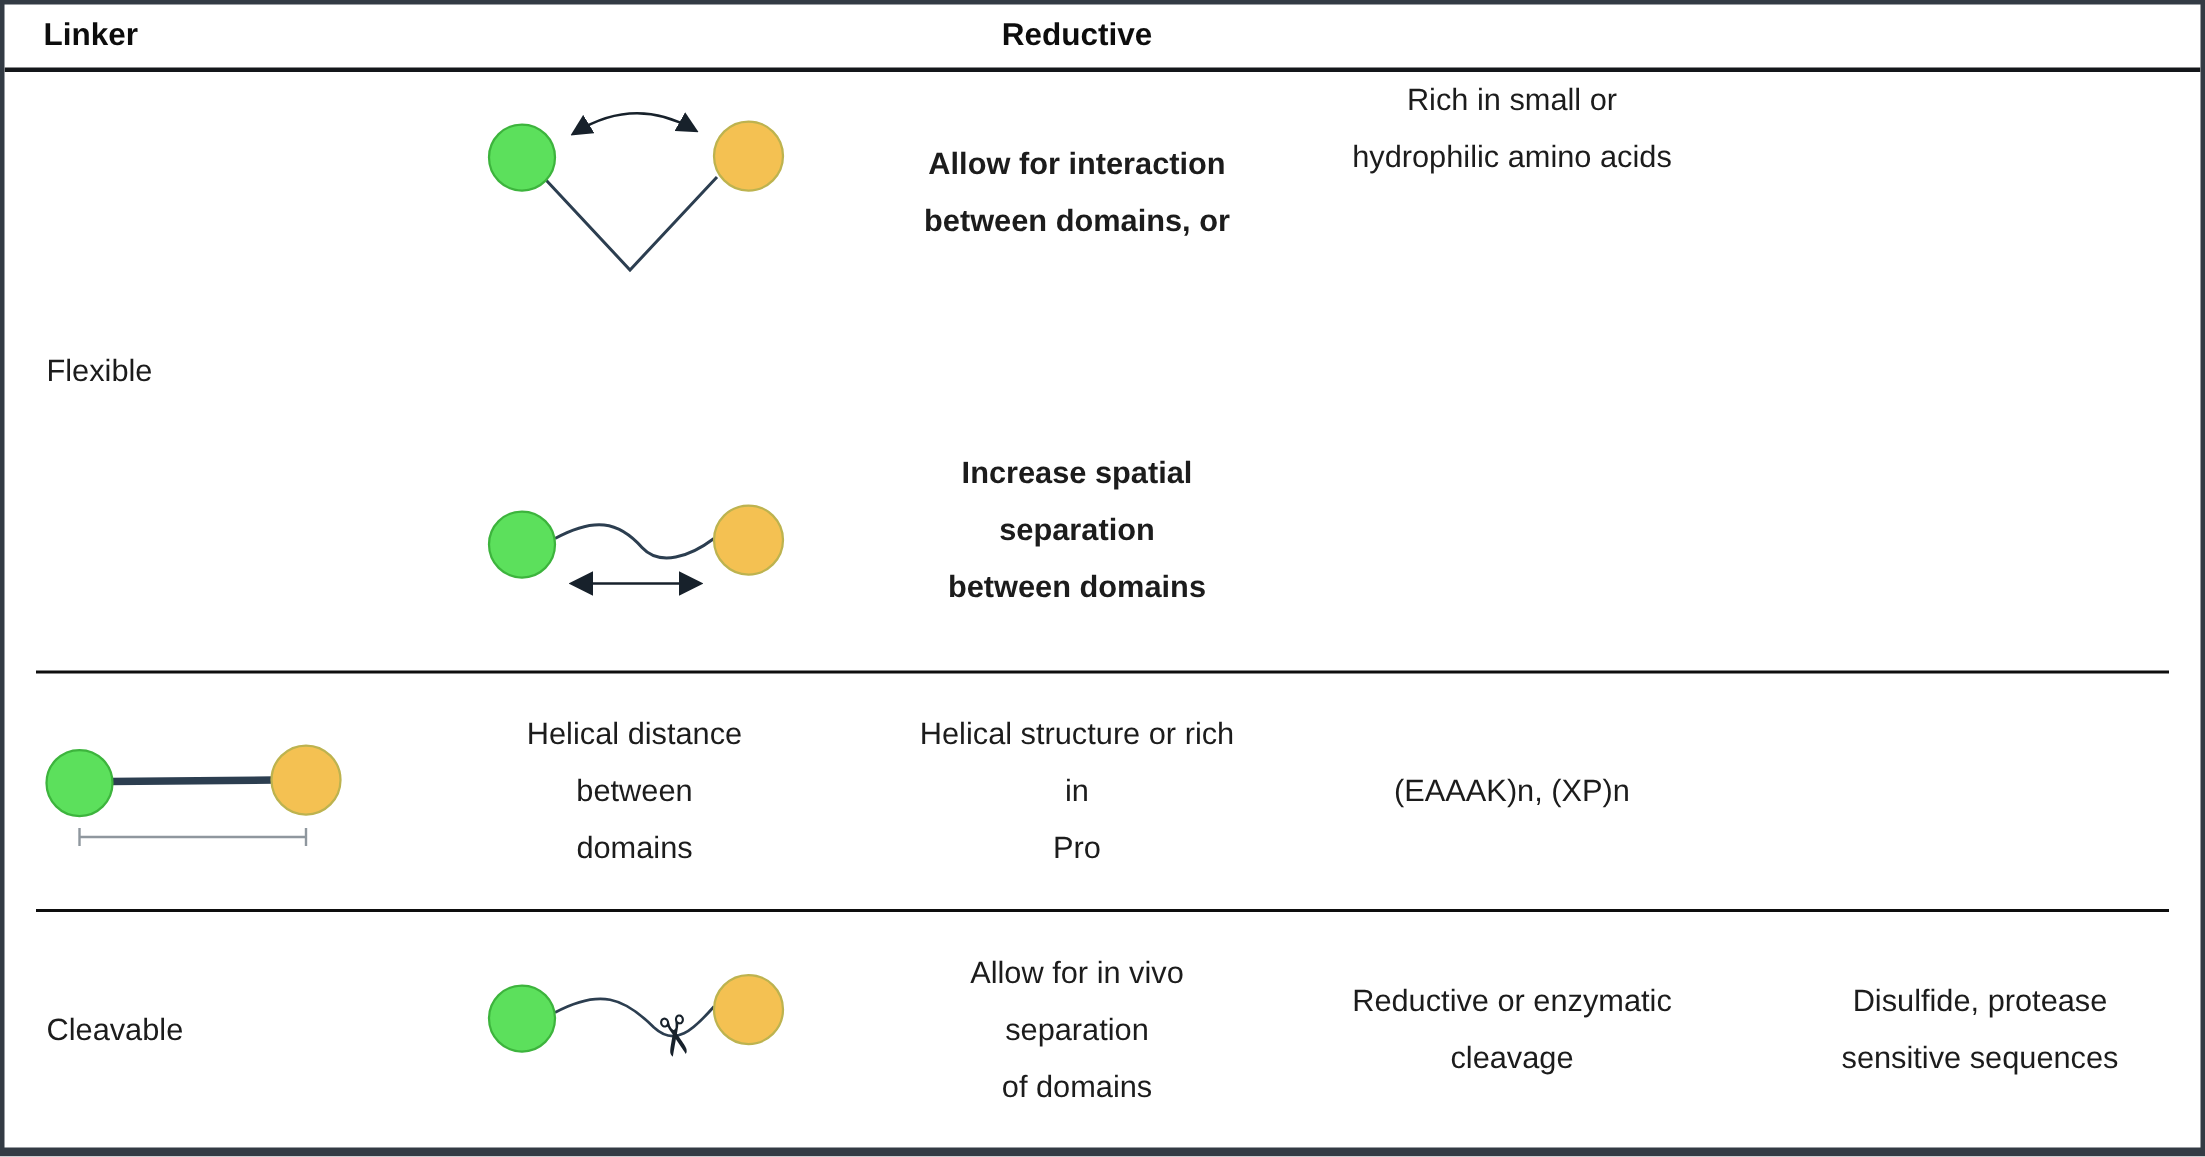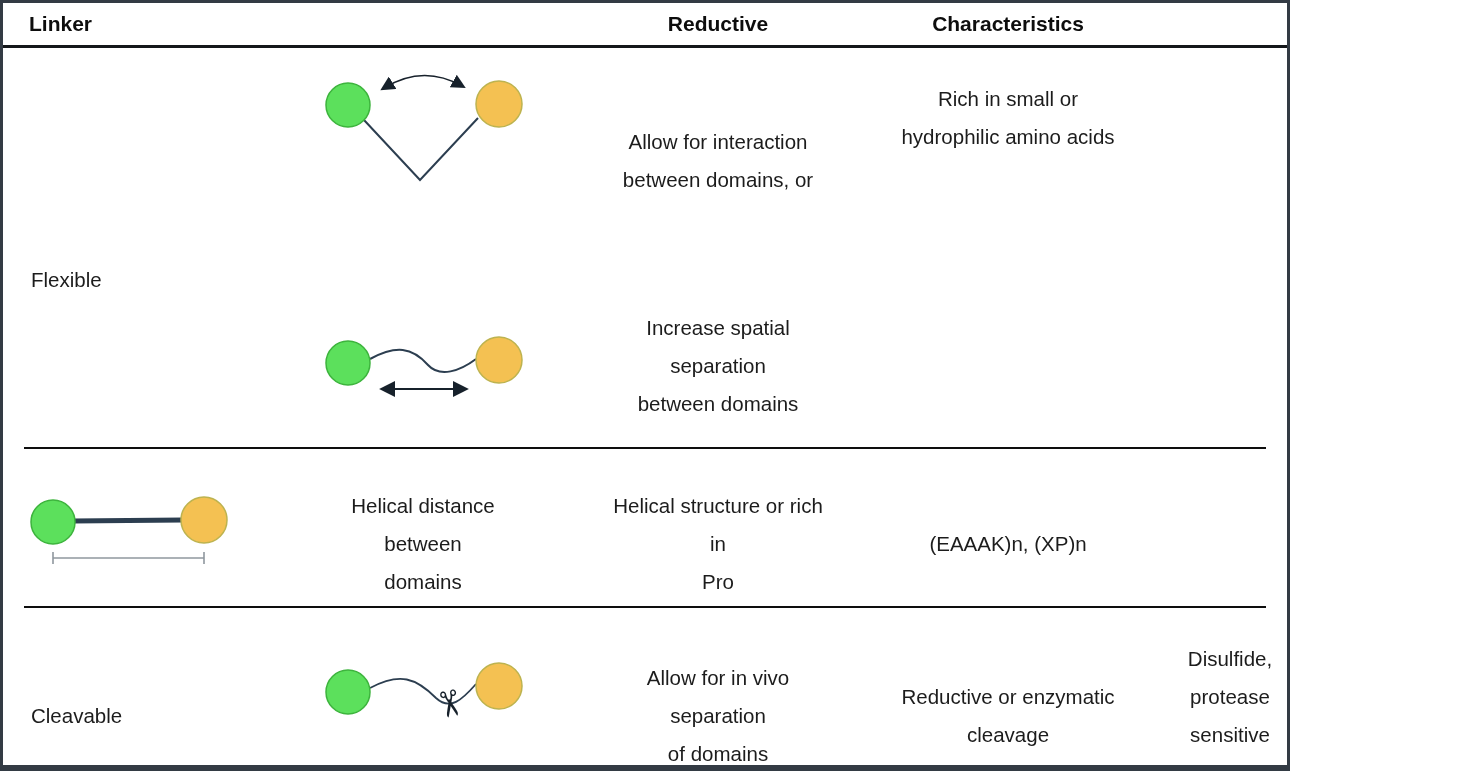--- a/index.html
+++ b/index.html
@@ -3,21 +3,21 @@
 <meta charset="utf-8">
 <style>
   html, body {
     margin: 0;
     padding: 0;
     background: #ffffff;
     font-family: "Liberation Sans", sans-serif;
   }
   .table-frame {
     box-sizing: border-box;
-    width: 1290px;
+    width: 1470px;
     height: 771px;
     border: 3px solid #333b44;
     border-bottom-width: 6px;
     background: #ffffff;
     overflow: hidden;
   }
   .grid-row {
     display: grid;
     grid-template-columns: 250px 340px 250px 330px 1fr;
     align-items: center;
@@ -46,40 +46,39 @@
   .row-cleavable{ height: 157px; }
   .row-divider {
     height: 2px;
     background: #0e0e0e;
     margin: 0 21px;
   }
   .cell {
     font-size: 20.5px;
     color: #1c1c1c;
     line-height: 38px;
-    margin-top: 32px;
   }
   .label-cell {
     padding-left: 28px;
     text-align: left;
   }
   .center-cell {
     text-align: center;
     white-space: pre-line;
   }
   
   .stack-col {
     display: flex;
     flex-direction: column;
     justify-content: space-between;
     height: 100%;
     box-sizing: border-box;
   }
   .diagram-col { padding: 12px 0 38px; align-items: center; }
-  .adv-col     { padding: 43px 0 24px; }
+  .adv-col     { padding: 43px 0 36px; font-weight: bold; }
   .flex-label  { display: flex; align-items: center; height: 100%; }
   
   .schem { display: block; }
   .scissors-glyph {
     font-size: 36px;
     color: #17212b;
     display: inline-block;
     transform: rotate(78deg);
     line-height: 1;
   }
@@ -91,21 +90,20 @@
   .cleav-diagram-wrap { position: relative; width: 210px; height: 100px; }
 </style>
 </head>
 <body>
 
 <div class="table-frame">
 
   <div class="grid-row header-row">
     <div class="header-cell first">Linker</div>
     <div class="header-cell">Reductive</div>
-    <div class="header-cell">Characteristics</div>
   </div>
 
   <div class="grid-row body-row row-flexible">
     <div class="cell label-cell flex-label">
       <span>Flexible</span>
     </div>
 
     <div class="stack-col diagram-col">
 
       <svg class="schem" width="210" height="128" viewBox="0 0 210 128">

